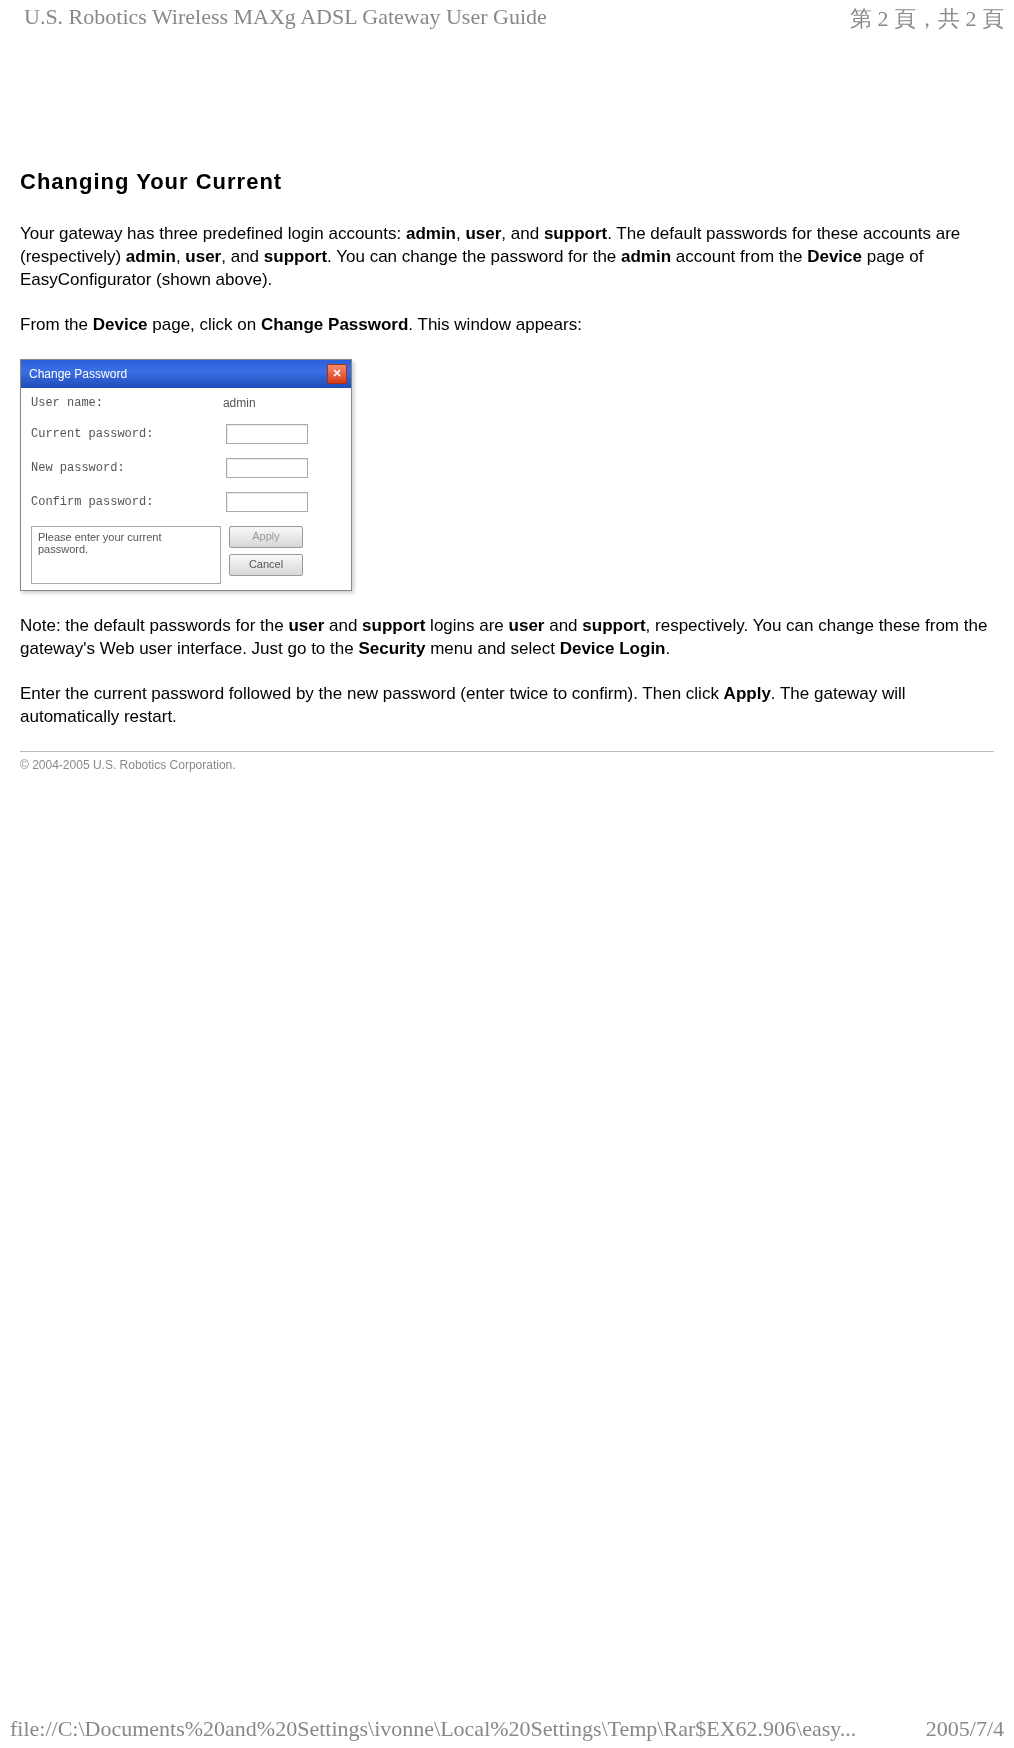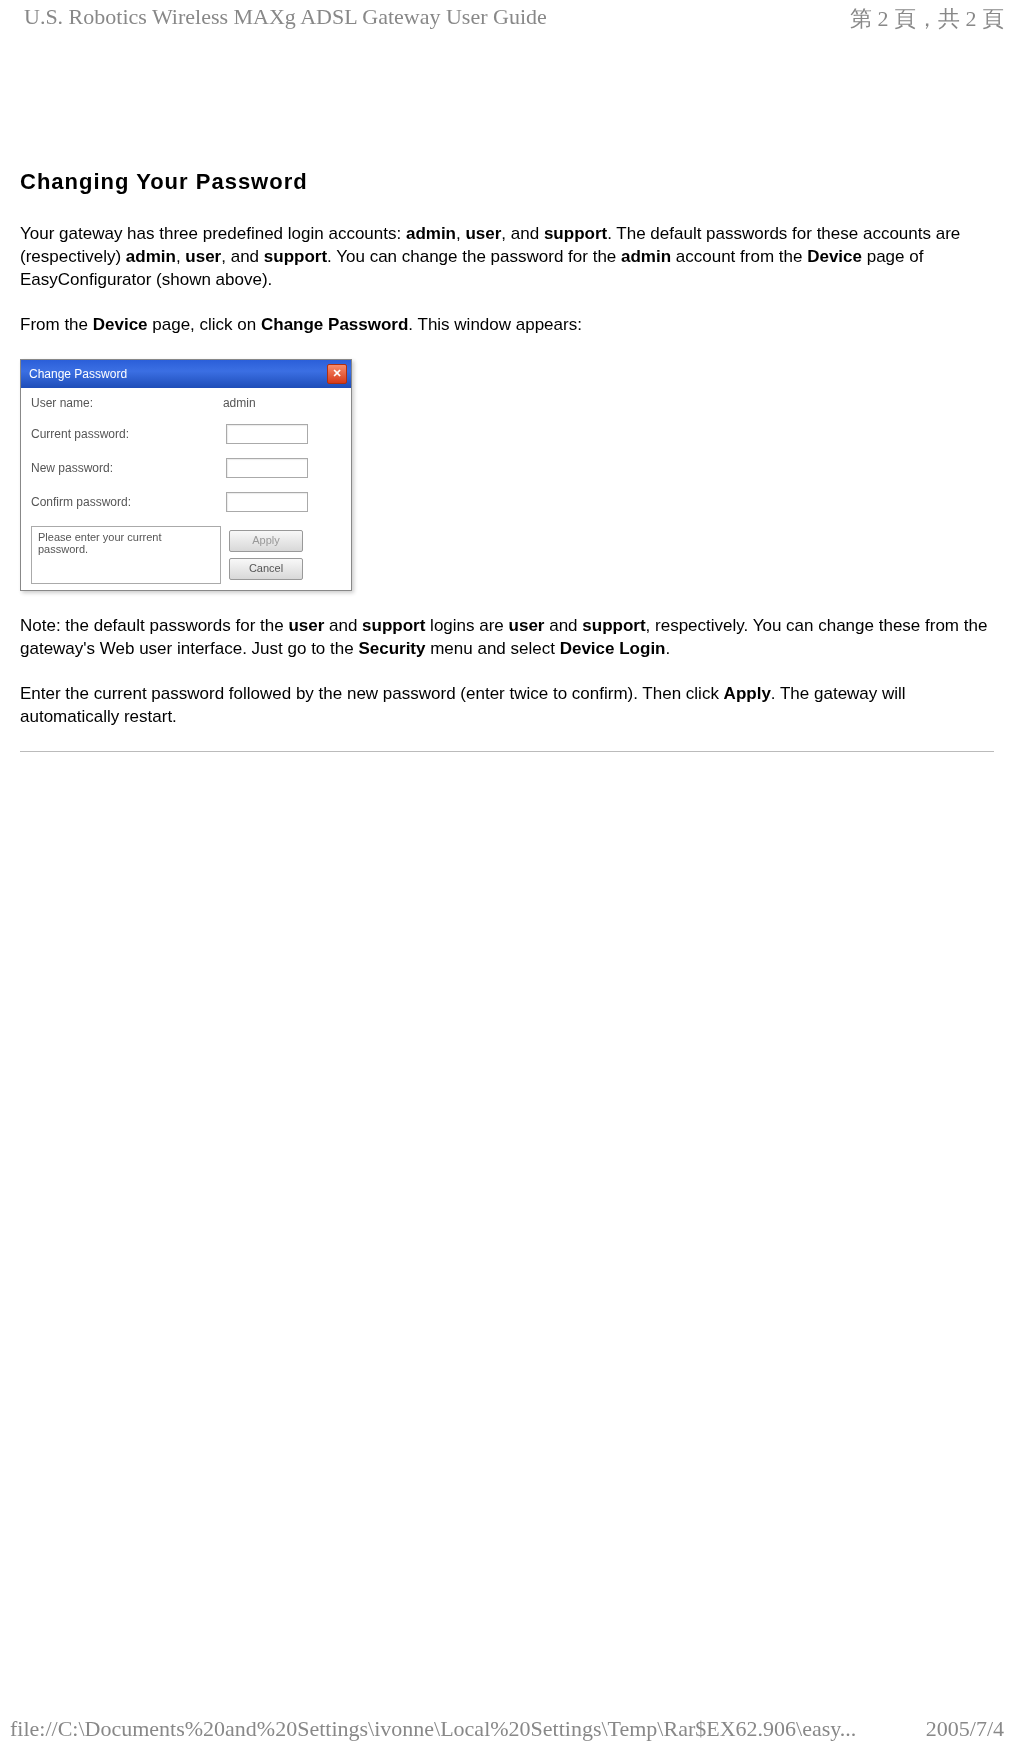--- a/index.html
+++ b/index.html
@@ -71,30 +71,30 @@
   .dlgbody {
     padding: 8px 10px 6px 10px;
     font-size: 12px;
     color: #555;
   }
   .row {
     display: flex;
     align-items: center;
     margin-bottom: 14px;
   }
-  .row .lbl { width: 195px; }
+  .row .lbl { width: 195px; font-family: Liberation Mono, monospace; }
   .row .val { width: 120px; color:#555; }
   .txtfield {
     width: 80px;
     height: 18px;
     border: 1px solid #aaa;
     background: #fff;
     box-shadow: inset 1px 1px 1px rgba(0,0,0,0.08);
   }
-  .btnrow { display:flex;align-items:center; }
+  .btnrow { display:flex; }
   .msgbox {
     width: 190px;
     height: 58px;
     border: 1px solid #aaa;
     background: #fff;
     padding: 4px 6px;
     font-size: 11px;
     color:#555;
     box-sizing: border-box;
   }
@@ -134,21 +134,21 @@
 </style>
 </head>
 <body>
 
 <div class="header">
   <span>U.S. Robotics Wireless MAXg ADSL Gateway User Guide</span>
   <span>第 2 頁，共 2 頁</span>
 </div>
 
 <div class="content">
-  <h2>Changing Your Password</h2>
+  <h2>Changing Your Current</h2>
 
   <p>
     <span>Your gateway has three predefined login accounts: </span><b>admin</b><span>, </span><b>user</b><span>, and </span><b>support</b><span>. The default passwords for these accounts are (respectively) </span><b>admin</b><span>, </span><b>user</b><span>, and </span><b>support</b><span>. You can change the password for the </span><b>admin</b><span> account from the </span><b>Device</b><span> page of EasyConfigurator (shown above).</span>
   </p>
 
   <p>
     <span>From the </span><b>Device</b><span> page, click on </span><b>Change Password</b><span>. This window appears:</span>
   </p>
 
   <div class="dialog">
@@ -185,18 +185,19 @@
 
   <p>
     <span>Note: the default passwords for the </span><b>user</b><span> and </span><b>support</b><span> logins are </span><b>user</b><span> and </span><b>support</b><span>, respectively. You can change these from the gateway's Web user interface. Just go to the </span><b>Security</b><span> menu and select </span><b>Device Login</b><span>.</span>
   </p>
 
   <p>
     <span>Enter the current password followed by the new password (enter twice to confirm). Then click </span><b>Apply</b><span>. The gateway will automatically restart.</span>
   </p>
 
   <hr>
+  <div class="copyright">© 2004-2005 U.S. Robotics Corporation.</div>
 </div>
 
 <div class="footer">
   <span>file://C:\Documents%20and%20Settings\ivonne\Local%20Settings\Temp\Rar$EX62.906\easy...</span>
   <span>2005/7/4</span>
 </div>
 
 </body></html>

